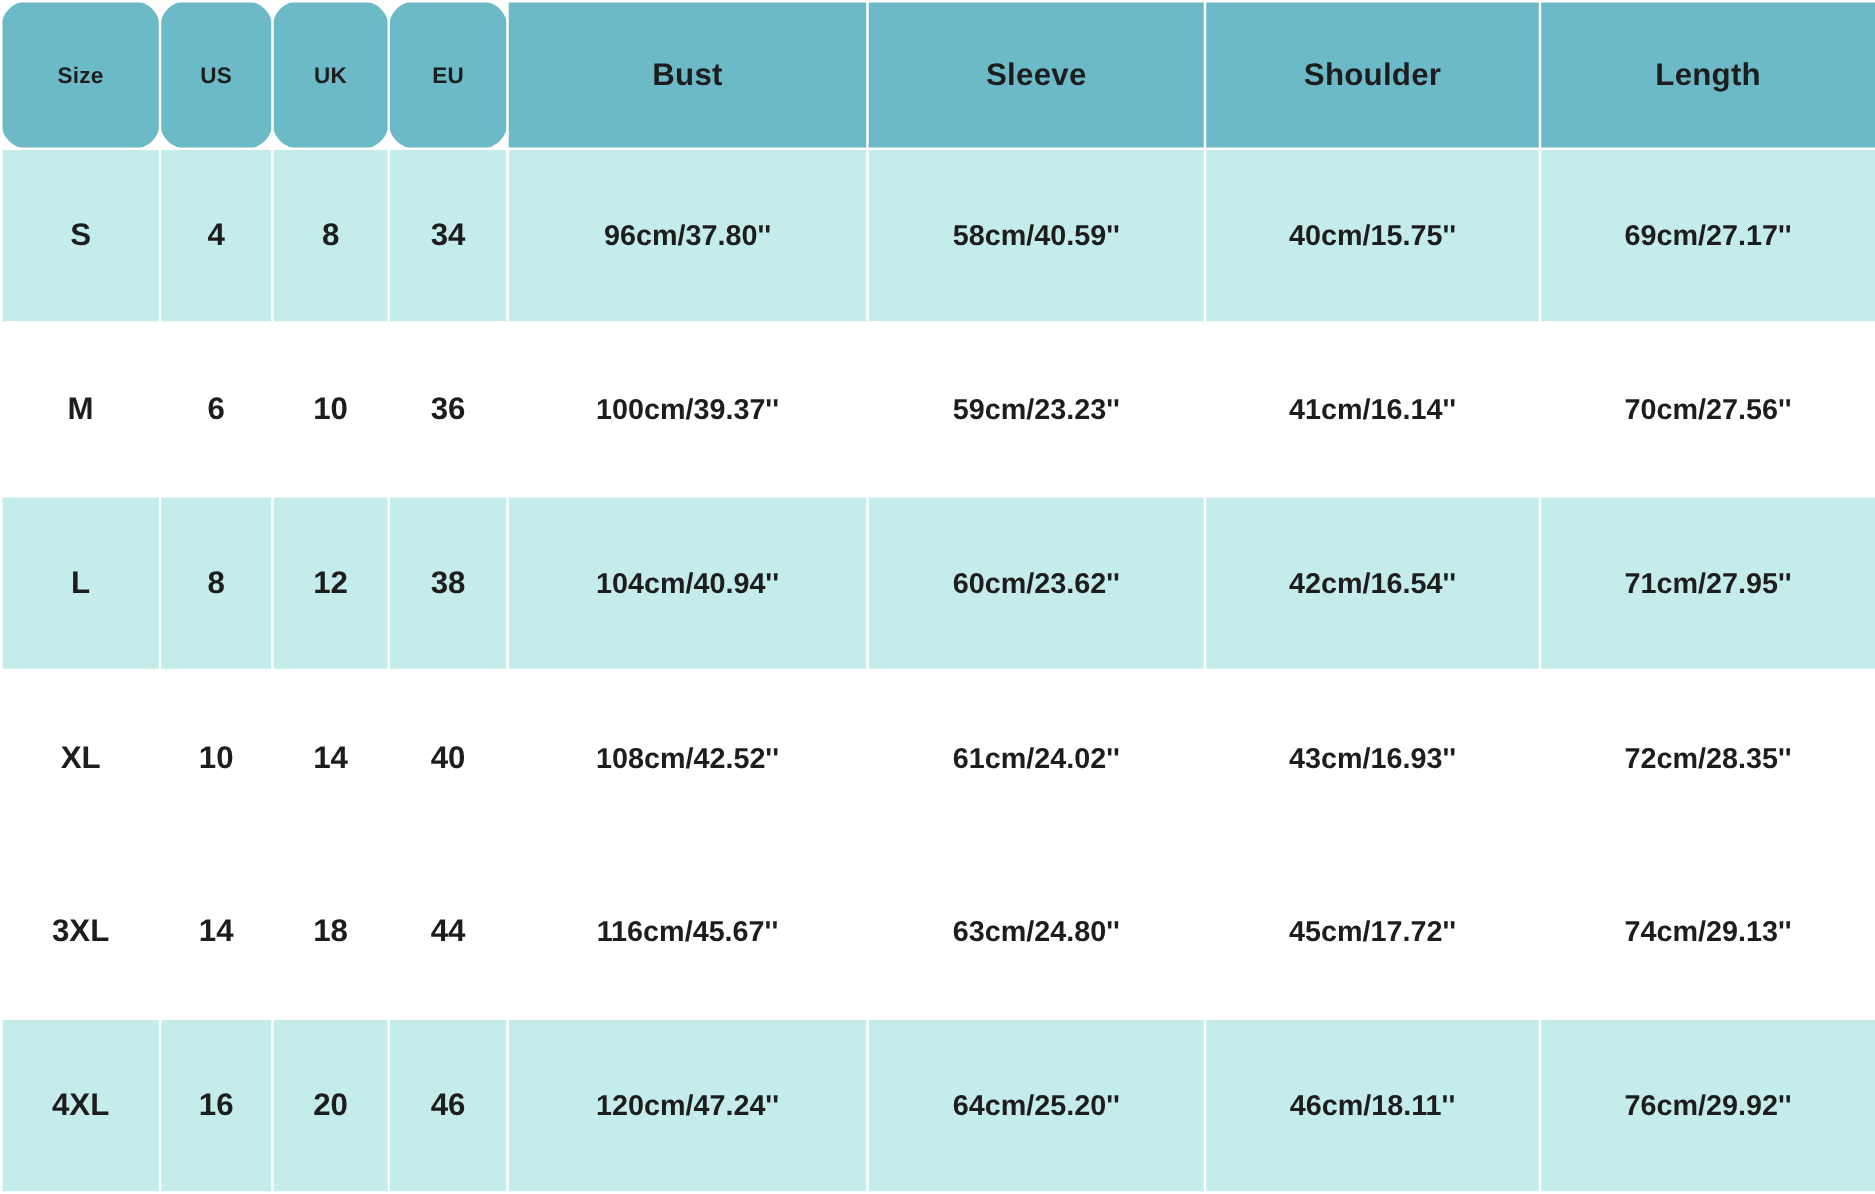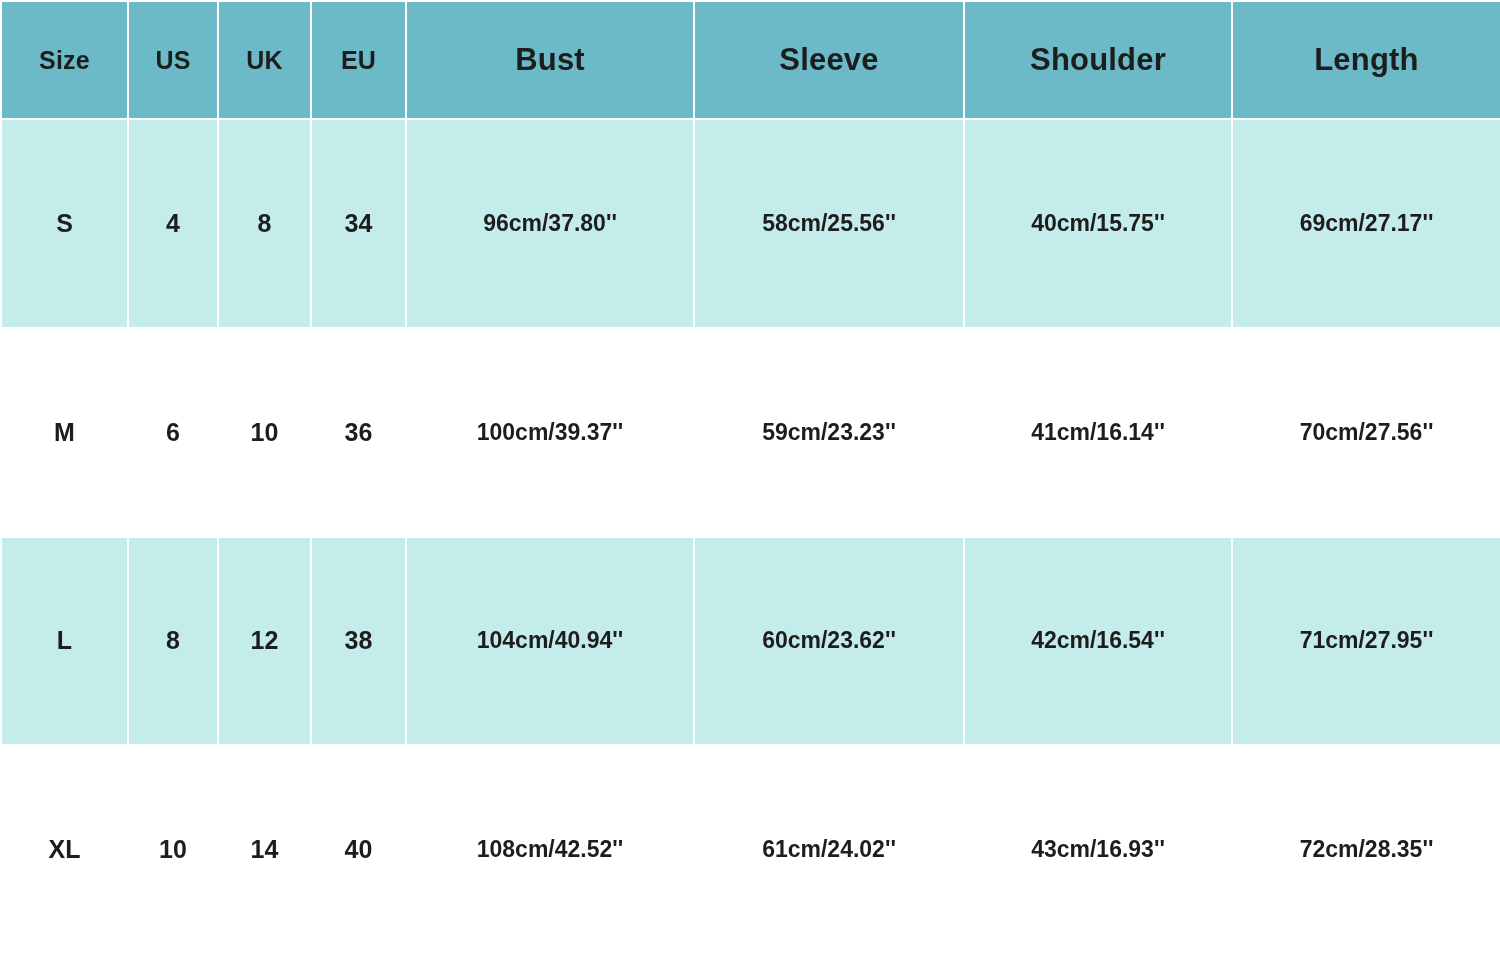--- a/index.html
+++ b/index.html
@@ -33,25 +33,26 @@
     border: 2px solid #ffffff;
     text-align: center;
     vertical-align: middle;
     color: #1d1d1d;
     font-weight: bold;
     white-space: nowrap;
   }
   thead th {
     background: #6cb9c8;
     height: 114px;
-    font-size: 31px;
+    font-size: 25px;
     letter-spacing: 0.2px;
   }
   thead th.small-head {
-    font-size: 25px;
+    font-size: 18px;
+    border-radius: 21px;
   }
   tbody tr {
     height: 104px;
   }
   tbody tr.shade td {
     background: #c3ecea;
   }
   tbody tr.plain td {
     background: #ffffff;
   }
@@ -94,21 +95,21 @@
       <th>Length</th>
     </tr>
   </thead>
   <tbody>
     <tr class="shade">
       <td class="col-size">S</td>
       <td class="col-num">4</td>
       <td class="col-num">8</td>
       <td class="col-num">34</td>
       <td class="col-meas">96cm/37.80''</td>
-      <td class="col-meas">58cm/25.56''</td>
+      <td class="col-meas">58cm/40.59''</td>
       <td class="col-meas">40cm/15.75''</td>
       <td class="col-meas">69cm/27.17''</td>
     </tr>
     <tr class="plain">
       <td class="col-size">M</td>
       <td class="col-num">6</td>
       <td class="col-num">10</td>
       <td class="col-num">36</td>
       <td class="col-meas">100cm/39.37''</td>
       <td class="col-meas">59cm/23.23''</td>
@@ -128,14 +129,34 @@
     <tr class="plain">
       <td class="col-size">XL</td>
       <td class="col-num">10</td>
       <td class="col-num">14</td>
       <td class="col-num">40</td>
       <td class="col-meas">108cm/42.52''</td>
       <td class="col-meas">61cm/24.02''</td>
       <td class="col-meas">43cm/16.93''</td>
       <td class="col-meas">72cm/28.35''</td>
     </tr>
+    <tr class="plain">
+      <td class="col-size">3XL</td>
+      <td class="col-num">14</td>
+      <td class="col-num">18</td>
+      <td class="col-num">44</td>
+      <td class="col-meas">116cm/45.67''</td>
+      <td class="col-meas">63cm/24.80''</td>
+      <td class="col-meas">45cm/17.72''</td>
+      <td class="col-meas">74cm/29.13''</td>
+    </tr>
+    <tr class="shade">
+      <td class="col-size">4XL</td>
+      <td class="col-num">16</td>
+      <td class="col-num">20</td>
+      <td class="col-num">46</td>
+      <td class="col-meas">120cm/47.24''</td>
+      <td class="col-meas">64cm/25.20''</td>
+      <td class="col-meas">46cm/18.11''</td>
+      <td class="col-meas">76cm/29.92''</td>
+    </tr>
   </tbody>
 </table>
 
 </body></html>

